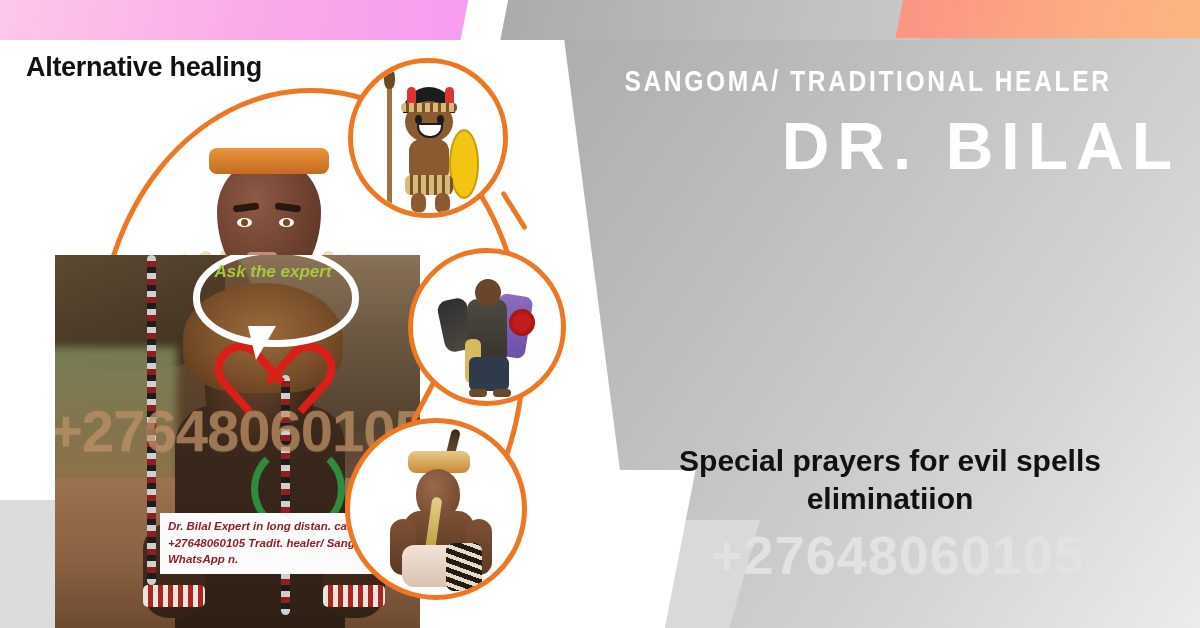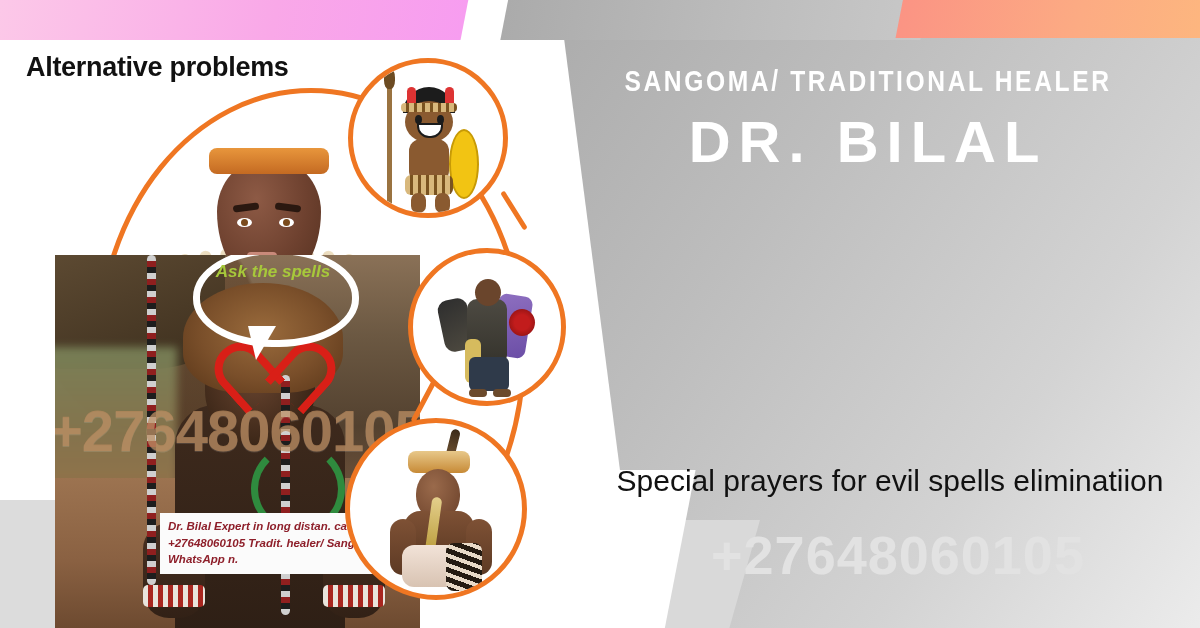--- a/index.html
+++ b/index.html
@@ -252,33 +252,33 @@
   
   .kicker{
     position:absolute;left:556px;top:64px;width:624px;
     text-align:center;color:#ffffff;
     font-size:30px;font-weight:bold;letter-spacing:3.2px;
     transform:scaleX(.82);transform-origin:center;
     white-space:nowrap;
   }
   .bigname{
     position:absolute;left:556px;top:108px;width:624px;
-    text-align:center;color:#ffffff;
-    font-size:58px;font-weight:bold;letter-spacing:8px;
+    text-align:right;color:#ffffff;
+    font-size:66px;font-weight:bold;letter-spacing:8px;
     white-space:nowrap;
   }
   .redcopy{
     position:absolute;left:540px;top:218px;width:640px;
     text-align:center;color:#fc3a2e;
     font-size:31px;font-weight:bold;line-height:1.26;
   }
   .blackcopy{
     position:absolute;left:596px;top:442px;width:588px;
     text-align:center;color:#111111;
-    font-size:30px;font-weight:normal;line-height:1.26;margin-top:20px;
+    font-size:30px;font-weight:bold;line-height:1.26;
   }
   .watermark-right{
     position:absolute;left:596px;top:524px;width:604px;
     text-align:center;color:#e2e2e2;
     font-size:54px;font-weight:bold;letter-spacing:1px;
     white-space:nowrap;
   }
 </style>
 </head>
 <body>
@@ -290,21 +290,21 @@
   </div>
   <div class="white-wedge"></div>
   <div class="grey-bottomleft"></div>
 
   <div class="band band-pink"></div>
   <div class="band band-grey-top"></div>
   <div class="band band-orange"></div>
 
   <div class="left-col">
 
-    <div class="headline">Alternative problems</div>
+    <div class="headline">Alternative healing</div>
 
     <div class="arc-big"></div>
 
     <div class="illus-man">
       <div class="feather" style="left:30px;transform:rotate(-30deg);"></div>
       <div class="feather" style="left:44px;transform:rotate(-22deg);"></div>
       <div class="feather" style="left:58px;transform:rotate(-14deg);"></div>
       <div class="feather" style="left:72px;transform:rotate(-7deg);"></div>
       <div class="feather" style="left:86px;transform:rotate(0deg);"></div>
       <div class="feather" style="left:100px;transform:rotate(7deg);"></div>
@@ -341,21 +341,21 @@
       <div class="heart">
         <span></span>
           <span></span>
       </div>
 
       <div class="watermark-photo">+27648060105</div>
 
       <div class="bubble">
         <div class="bubble-tail"></div>
       </div>
-      <div class="bubble-text">Ask the spells</div>
+      <div class="bubble-text">Ask the expert</div>
 
       <div class="caption">Dr. Bilal Expert in long distan. casting +27648060105 Tradit. healer/ Sangoma. WhatsApp n.</div>
     </div>
 
     <div class="connector" style="left:492px;top:208px;width:44px;transform:rotate(58deg);"></div>
     <div class="connector" style="left:400px;top:398px;width:48px;transform:rotate(118deg);"></div>
 
     <div class="circ c1">
       <div class="w-spear"></div>
       <div class="w-spearhead"></div>

